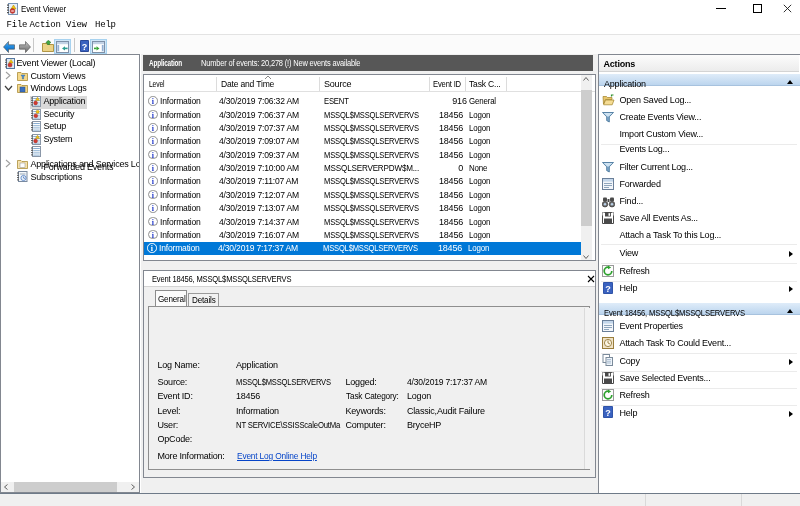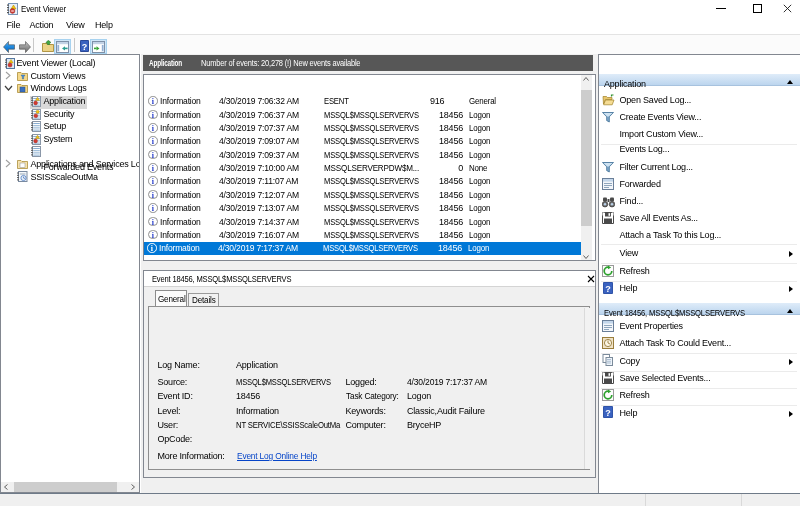--- a/index.html
+++ b/index.html
@@ -5,21 +5,21 @@
 * { margin:0; padding:0; box-sizing:border-box; }
 html,body { width:800px; height:506px; overflow:hidden; }
 body { font-family:"Liberation Sans", sans-serif; font-size:9px; letter-spacing:-0.2px; color:#000; background:#fff; position:relative; }
 .abs { position:absolute; }
 .sx { transform-origin:0 50%; display:inline-block; }
 #win { position:absolute; left:0; top:0; width:800px; height:506px; background:#fff; }
 
 #titlebar { position:absolute; left:0; top:0; width:798px; height:18px; background:#fff; }
 #title-text { position:absolute; left:21px; top:4px; font-size:9px; }
 
-#menubar { position:absolute; left:0; top:18px; width:798px; height:15px; background:#fff; }
+#menubar { position:absolute; left:0; top:18px; width:798px; height:15px; background:#fff;font-family:Liberation Mono, monospace; }
 .menu { position:absolute; top:2px; font-size:9px; }
 
 #toolbar { position:absolute; left:0; top:33.5px; width:800px; height:20.5px; background:#fbfbfb; border-top:1px solid #e3e3e3; }
 .tbsep { position:absolute; top:3px; width:1px; height:14px; background:#c8c8c8; }
 .tbhl { position:absolute; top:4px; width:17px; height:15px; background:#cfe6f8; border:1px solid #a7d2ef; }
 
 #tree { position:absolute; left:0; top:54px; width:140px; height:439px; background:#fff; border:1px solid #828790; overflow:hidden; }
 #center { position:absolute; left:141px; top:54px; width:457px; height:439px; background:#f0f0f0; }
 #actions { position:absolute; left:598px; top:54px; width:202px; height:438.5px; background:#fff; border-top:1px solid #828790; border-left:1px solid #828790;}
 #statusbar { position:absolute; left:0; top:492.5px; width:800px; height:13.5px; background:#f0f0f0; border-top:1.5px solid #6e7a88; }
@@ -245,46 +245,61 @@
   <svg class="abs" style="left:16px;top:116px" width="11" height="11" viewBox="0 0 11 11">
     <rect x="1.5" y="0.5" width="8.5" height="10" fill="#f5f8fb" stroke="#7a8aa0"></rect>
     <rect x="0" y="1.5" width="2" height="1" fill="#555"></rect>
       <rect x="0" y="3.8" width="2" height="1" fill="#555"></rect>
       <rect x="0" y="6.1" width="2" height="1" fill="#555"></rect>
       <rect x="0" y="8.4" width="2" height="1" fill="#555"></rect>
     <rect x="3" y="2.5" width="5.5" height="1" fill="#9aa7b8"></rect>
     <circle cx="6.5" cy="7" r="2.6" fill="#e8eef5" stroke="#3a6fbf" stroke-width="0.7"></circle>
     <path d="M6.5 5.5 L6.5 7 L8 7.5" stroke="#3a6fbf" stroke-width="0.7" fill="none"></path>
   </svg>
-  <div class="trow" style="left:29.5px;top:116px">SSISScaleOutMa</div>
+  <div class="trow" style="left:29.5px;top:116px">Subscriptions</div>
 
   <div class="abs" style="left:0;top:427px;width:138px;height:10px;background:#f0f0f0">
     <svg class="abs" style="left:3px;top:2px" width="4" height="6" viewBox="0 0 4 6">
         <path d="M3.5 0.5 L0.5 3 L3.5 5.5" stroke="#606060" fill="none" stroke-width="1"></path>
       </svg>
     <div class="abs" style="left:13px;top:0;width:103px;height:10px;background:#cdcdcd"></div>
     <svg class="abs" style="left:130px;top:2px" width="4" height="6" viewBox="0 0 4 6">
         <path d="M0.5 0.5 L3.5 3 L0.5 5.5" stroke="#606060" fill="none" stroke-width="1"></path>
       </svg>
   </div>
 </div>
 
 <div id="center">
   <div id="darkhdr">
     <span class="abs sx" style="left:6px;top:3px;font-weight:bold;font-size:8.5px;transform:scaleX(.75)">Application</span>
     <span class="abs sx" style="left:58px;top:3px;font-size:8.5px;transform:scaleX(.88)">Number of events: 20,278 (!) New events available</span>
   </div>
   <div id="evtable">
 
+    <div class="abs" style="left:0;top:0;width:451px;height:17px;background:#fff;border-bottom:1px solid #e0e0e0">
+      <span class="hdrtxt sx" style="left:4.7px;transform:scaleX(.75)">Level</span>
+      <span class="hdrtxt sx" style="left:76.6px;transform:scaleX(.95)">Date and Time</span>
+      <span class="hdrtxt" style="left:180px">Source</span>
+      <span class="hdrtxt sx" style="left:289px;transform:scaleX(.85)">Event ID</span>
+      <span class="hdrtxt sx" style="left:325px;transform:scaleX(.95)">Task C...</span>
+      <svg class="abs" style="left:120px;top:0px" width="8" height="5" viewBox="0 0 8 5">
+          <path d="M1 4 L4 1 L7 4" stroke="#7a7a7a" fill="none" stroke-width="0.9"></path>
+        </svg>
+      <div class="colsep" style="left:71.6px"></div>
+      <div class="colsep" style="left:175.2px"></div>
+      <div class="colsep" style="left:284.7px"></div>
+      <div class="colsep" style="left:320.7px"></div>
+      <div class="colsep" style="left:361.9px"></div>
+    </div>
     <div class="erow" style="top:20.60px">
       <span class="icircle">i</span>
       <span class="sx" style="left:14.5px;transform:scaleX(.95)">Information</span>
       <span class="sx" style="left:73.6px;transform:scaleX(.95)">4/30/2019 7:06:32 AM</span>
       <span class="sx" style="left:179px;transform:scaleX(.85)">ESENT</span>
-      <span style="left:285px;width:33px;text-align:left">916</span>
+      <span style="left:298px;width:33px;text-align:center">916</span>
       <span class="sx" style="left:324px;transform:scaleX(.88)">General</span>
     </div>
     <div class="erow" style="top:33.95px">
       <span class="icircle">i</span>
       <span class="sx" style="left:14.5px;transform:scaleX(.95)">Information</span>
       <span class="sx" style="left:73.6px;transform:scaleX(.95)">4/30/2019 7:06:37 AM</span>
       <span class="sx" style="left:179px;transform:scaleX(.84)">MSSQL$MSSQLSERVERVS</span>
       <span style="left:285px;width:33px;text-align:right">18456</span>
       <span class="sx" style="left:324px;transform:scaleX(.88)">Logon</span>
     </div>
@@ -416,20 +431,23 @@
       <span class="fval sx" style="top:149px;transform:scaleX(.86)">NT SERVICE\SSISScaleOutMa</span>
     <span class="flabel2" style="top:149px">Computer:</span>
       <span class="fval2" style="top:149px">BryceHP</span>
     <span class="flabel" style="top:162.5px">OpCode:</span>
     <span class="flabel" style="top:180px">More Information:</span>
     <span class="fval sx" style="top:180px;left:92.6px;color:#0645c8;text-decoration:underline;transform:scaleX(.93)">Event Log Online Help</span>
   </div>
 </div>
 
 <div id="actions">
+  <div class="abs" style="left:0;top:0;width:200px;height:17px;background:linear-gradient(#fcfcfc,#ececec);border-bottom:1px solid #d4d4d4">
+    <span class="abs" style="left:4.5px;top:4px;font-weight:bold;font-size:9px">Actions</span>
+  </div>
   <div class="acthdr" style="top:18px">
       <span class="abs" style="left:5px;top:2.5px">Application</span>
       <div class="tri-u" style="top:6px"></div>
     </div>
   <svg class="abs" style="left:3px;top:39.3px" width="13" height="12" viewBox="0 0 13 12">
       <path d="M1 3 L1 11 L10 11 L12 6 L4 6 L3 8 L3 3 L5 3 L6 4 L9 4 L9 6" fill="none" stroke="#a08127" stroke-width="0"></path>
       <path d="M1 2.5 L4.5 2.5 L5.5 3.5 L10 3.5 L10 5.5 L3.5 5.5 L1.5 10 Z" fill="#e8c66c" stroke="#a08127" stroke-width="0.7"></path>
       <path d="M3.5 6 L12 6 L10.2 10.8 L1.6 10.8 Z" fill="#f5dc94" stroke="#a08127" stroke-width="0.7"></path>
       <path d="M9.5 2.5 L9.5 1 L11.5 1" fill="none" stroke="#2f8f2f" stroke-width="1.2"></path>
     </svg>

